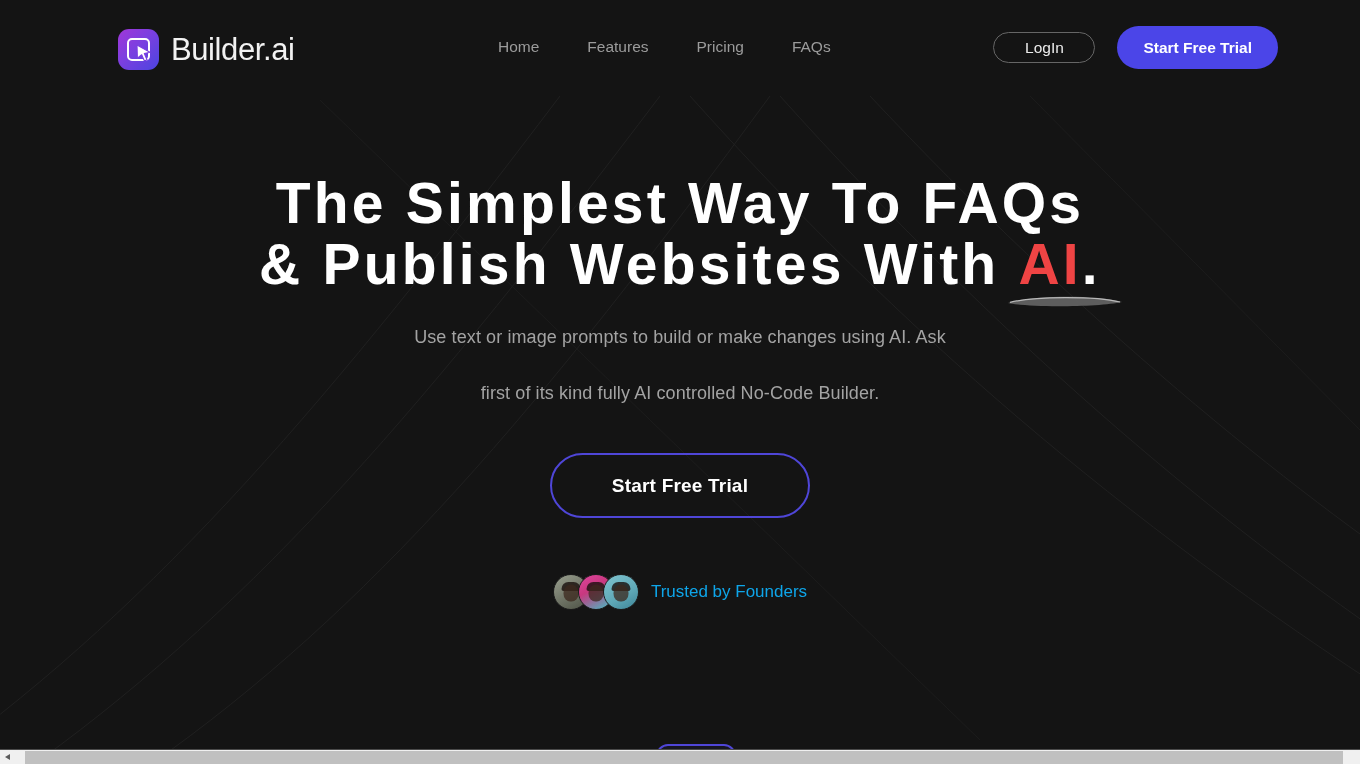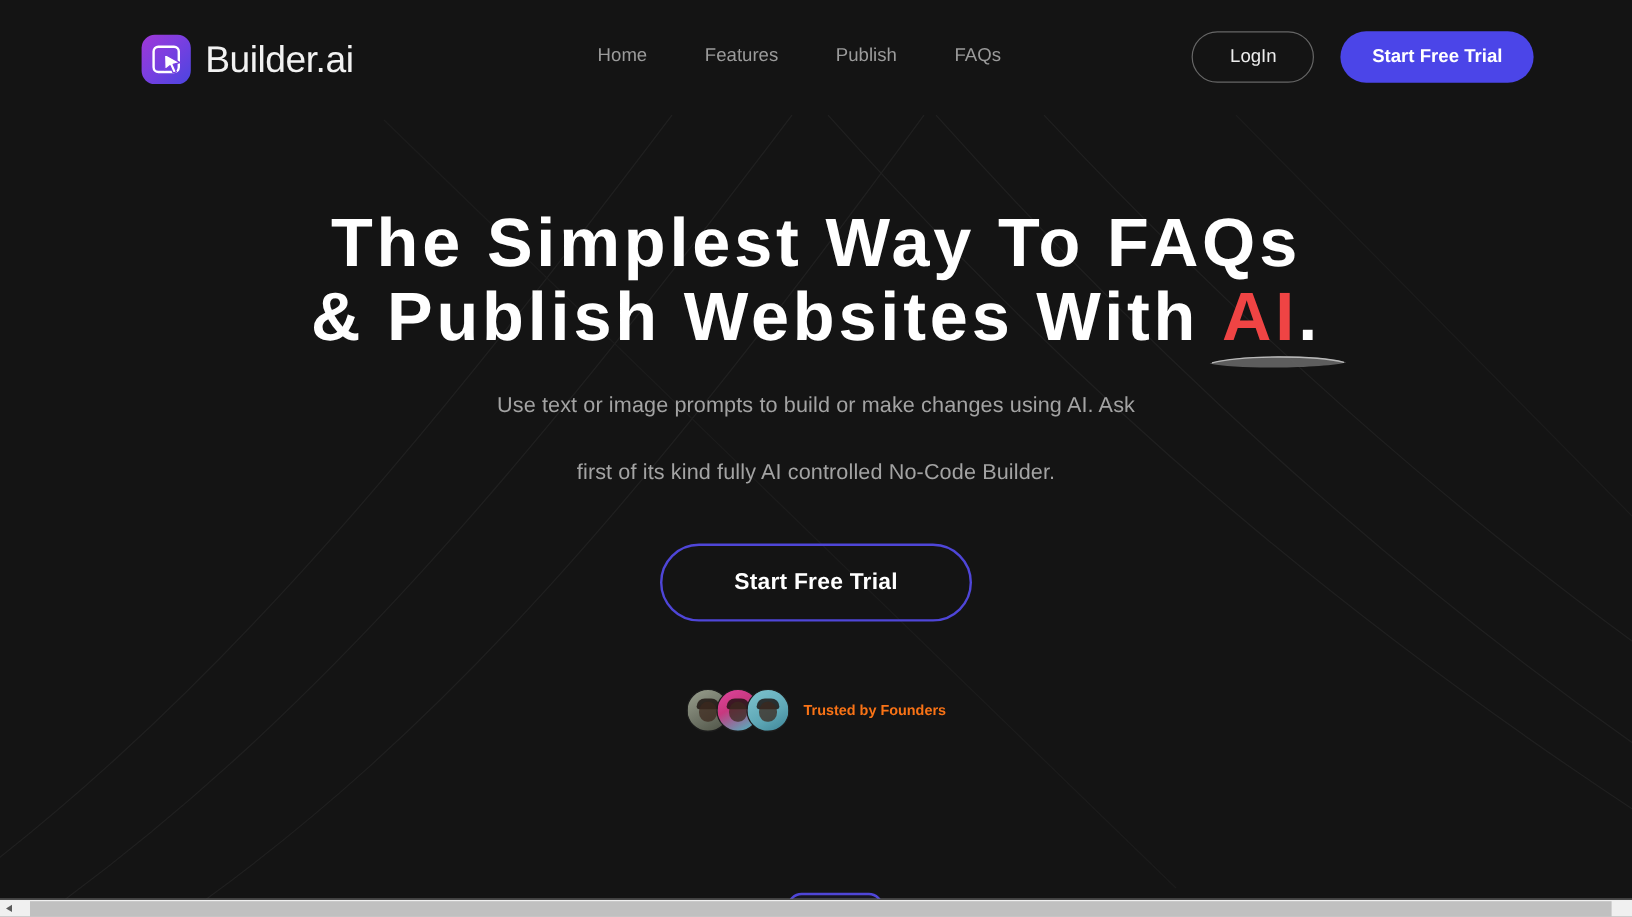--- a/index.html
+++ b/index.html
@@ -99,21 +99,21 @@
 
   .header-actions {
     position:absolute;
     right:82px; top:26px;
     display:flex;
     align-items:center;
     gap:22px;
   }
 
   .btn-login {
-    width:102px; height:43px;
+    width:102px; height:31px;
     border-radius:22px;
     border:1px solid #666;
     background:transparent;
     color:#ececec;
     font-size:15.5px;
     font-family:"Liberation Sans", sans-serif;
     cursor:pointer;
   }
 
   .btn-trial-solid {
@@ -219,24 +219,23 @@
   }
   .avatar .hair {
     position:absolute;
     left:50%; top:20%;
     transform:translateX(-50%);
     width:19px; height:9px;
     border-radius:10px 10px 3px 3px;
     background:rgba(25,15,12,.8);
   }
   .trust-text {
-    font-size:12px;
-    color:#f97316;
+    font-size:17px;
+    color:#0ea5e9;
     white-space:nowrap;
-    font-weight:bold;
   }
 
   
   .peek-card {
     position:absolute;
     left:656px; top:744px;
     width:80px; height:40px;
     border:2px solid #4f46d8;
     border-radius:12px 12px 0 0;
     background:#161622;
@@ -309,21 +308,21 @@
         <svg class="mk-cursor" viewBox="0 0 15 16">
           <path d="M1 0 L14 7.2 L8.3 8.6 L11 14.8 L8.4 16 L5.7 9.7 L1.4 13.2 Z" fill="#ffffff" stroke="#7b3fe0" stroke-width="1.1" stroke-linejoin="round"></path>
         </svg>
       </span>
       <span class="brand-name">Builder.ai</span>
     </div>
 
     <nav class="nav">
       <a class="nav-link" href="#">Home</a>
       <a class="nav-link" href="#">Features</a>
-      <a class="nav-link" href="#">Publish</a>
+      <a class="nav-link" href="#">Pricing</a>
       <a class="nav-link" href="#">FAQs</a>
     </nav>
 
     <div class="header-actions">
       <button class="btn-login">LogIn</button>
       <button class="btn-trial-solid">Start Free Trial</button>
     </div>
   </div>
 
   <div class="hero">

